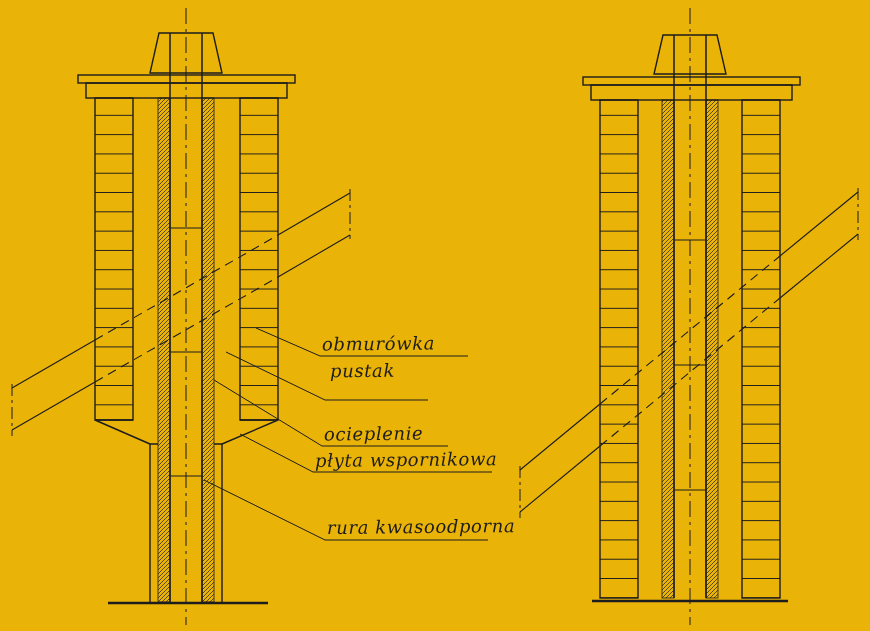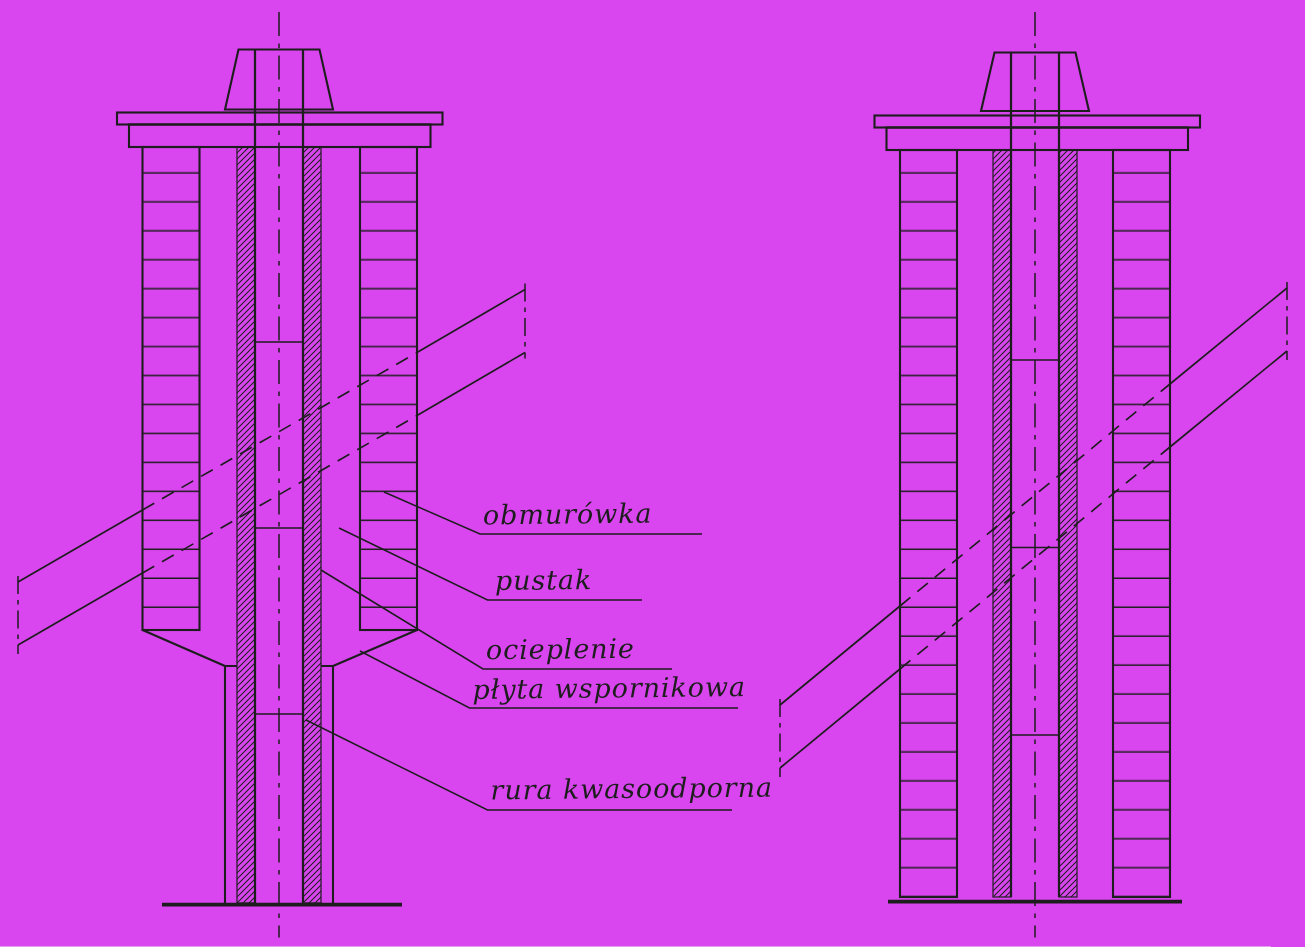--- a/index.html
+++ b/index.html
@@ -1,19 +1,19 @@
 <!DOCTYPE html>
 <html><head>
 <meta charset="utf-8">
 <style>
   html,body{margin:0;padding:0;background:#e8e8e8;}
   .sheet{
     position:relative;
     width:870px;height:631px;
-    background:#d946ef;
+    background:#eab308;
     overflow:hidden;
     font-family:"DejaVu Serif", serif;
   }
   .sheet svg{position:absolute;left:0;top:0;}
   .lbl{
     position:absolute;
     font-family:"DejaVu Serif", serif;
     font-style:italic;
     font-size:18px;
     letter-spacing:.6px;
@@ -118,21 +118,21 @@
       <path d="M468,356 H320 L256,328"></path>
       <path d="M428,400 H325 L226,352"></path>
       <path d="M448,446 H322 L214,380"></path>
       <path d="M492,472 H313 L240,434"></path>
       <path d="M488,540 H325 L204,480"></path>
     </g>
   </svg>
 
   <span class="lbl" style="left:322px;top:333px">obmurówka</span>
 
-  <span class="lbl" style="left:330px;top:377px">pustak</span>
+  <span class="lbl" style="left:330px;top:360px">pustak</span>
 
   <span class="lbl" style="left:324px;top:423px">ocieplenie</span>
 
   <span class="lbl" style="left:315px;top:449px">płyta wspornikowa</span>
 
   <span class="lbl" style="left:327px;top:516px">rura kwasoodporna</span>
 
 </div>
 
 </body></html>

